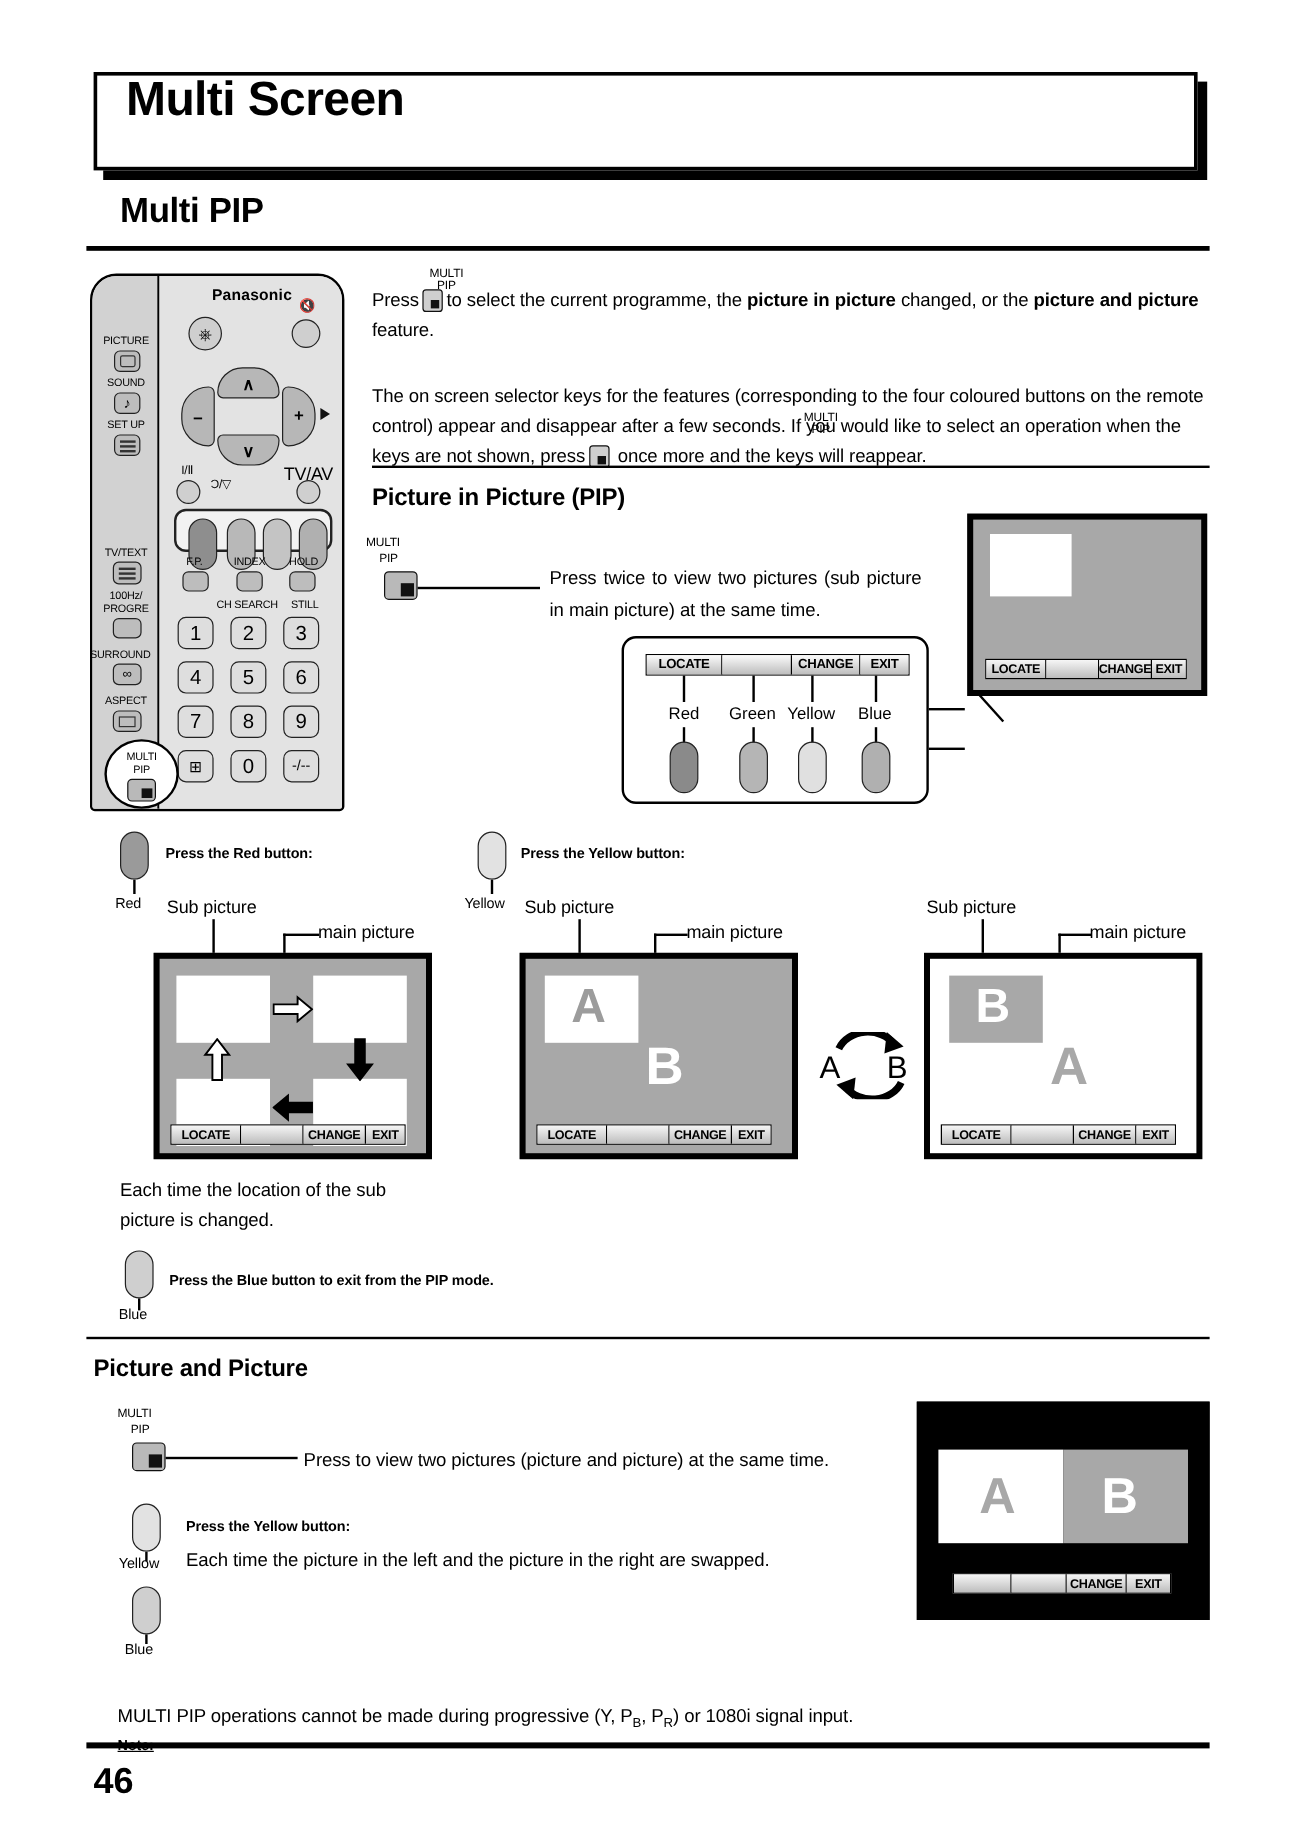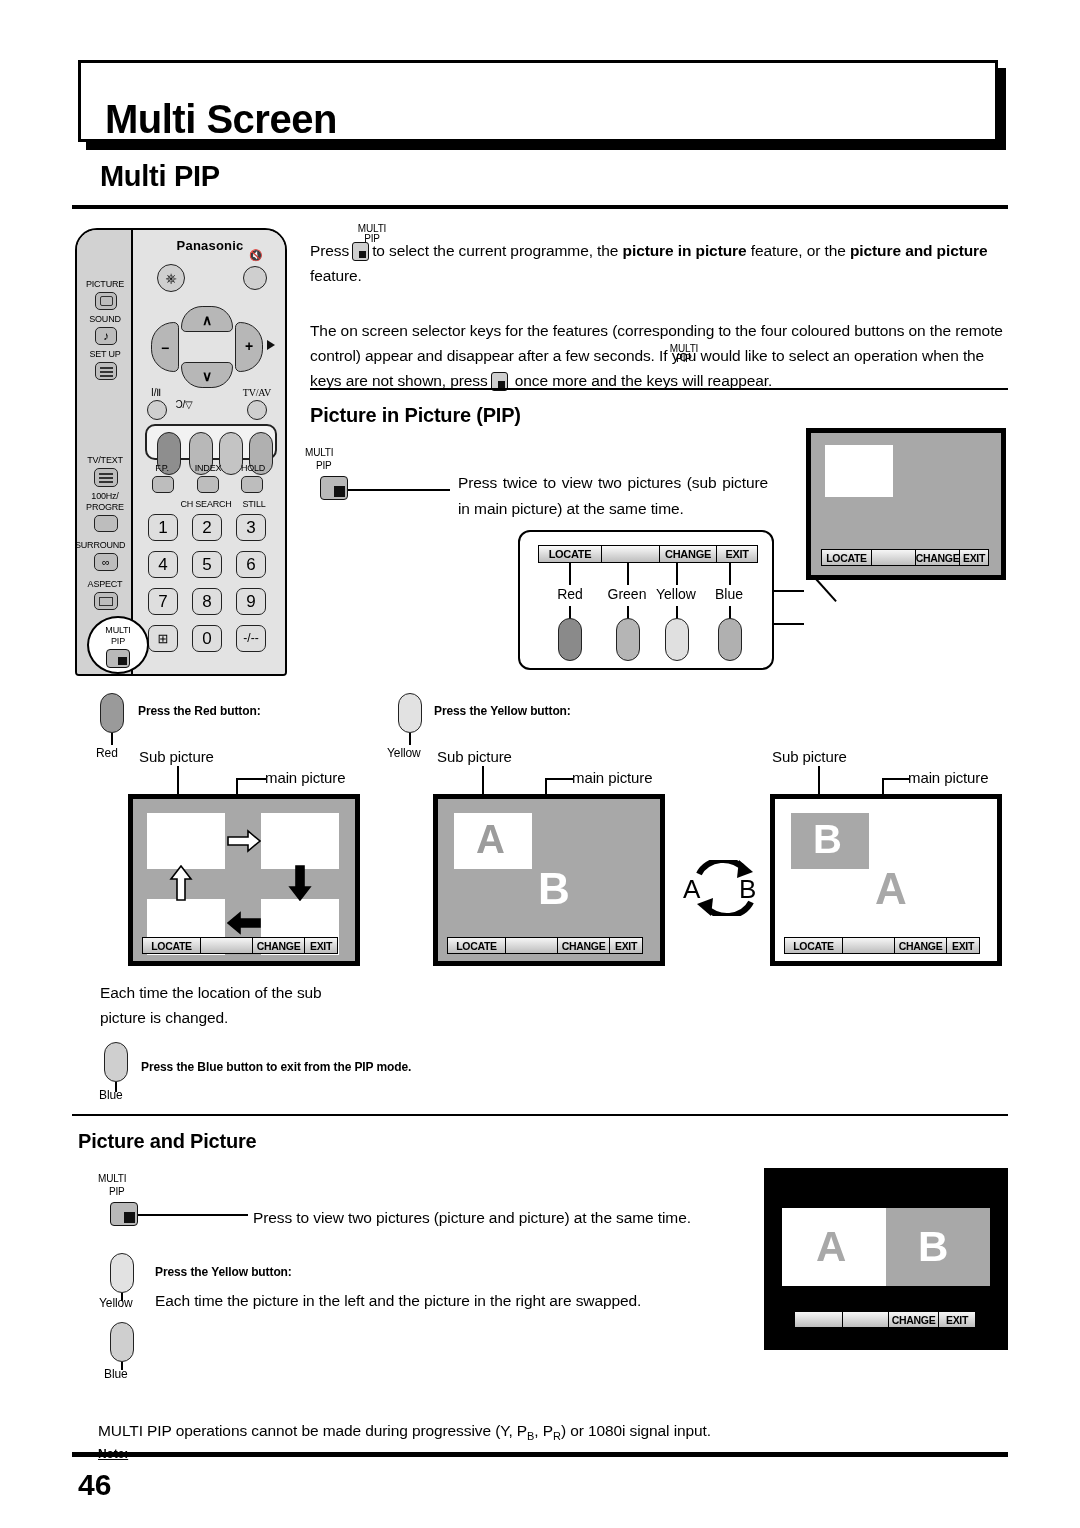--- a/index.html
+++ b/index.html
@@ -15,21 +15,21 @@
   
   .banner-wrap { position: absolute; left: 78px; top: 60px; width: 920px; height: 85px; }
   .banner-shadow {
     position: absolute; left: 8px; top: 8px;
     width: 920px; height: 82px; background: #000;
   }
   .banner {
     position: absolute; left: 0; top: 0;
     width: 920px; height: 82px;
     background: #fff; border: 3px solid #000;
-    display: flex; align-items: flex-end;
+    display: flex; align-items: flex-start;
   }
   .banner-title {
     font-size: 40px; font-weight: bold; letter-spacing: -0.5px;
     padding-left: 24px; line-height: 1;
   }
 
   
   .h-multipip {
     position: absolute; left: 100px; top: 160px;
     font-size: 29px; font-weight: bold; letter-spacing: -0.3px;
@@ -283,21 +283,21 @@
       </div>
       <div class="dpad-seg seg-r">
         <div class="seg-txt" style="top:16px;">+</div>
       </div>
     </div>
     <div style="position:absolute;left:192px;top:112px;width:0;height:0;border-top:5px solid transparent;border-bottom:5px solid transparent;border-left:8px solid #111;"></div>
 
     <div class="lbl" style="left:68px; top:160px; width:26px; font-size:10px;">I/Ⅱ</div>
     <div class="rnd-btn" style="left:72px; top:172px; width:20px; height:20px;"></div>
     <div class="lbl" style="left:92px; top:172px; width:34px; font-size:10px;">Ɔ/▽</div>
-    <div class="lbl" style="left:160px; top:160px; width:44px; font-size:10px;font-family:Liberation Serif, serif;">TV/AV</div>
+    <div class="lbl" style="left:160px; top:160px; width:44px; font-size:15px;">TV/AV</div>
     <div class="rnd-btn" style="left:172px; top:172px; width:20px; height:20px;"></div>
 
     <div class="color-strip">
       <div class="colbtn color-key" style="left:10px; background:#8e8e8e;"></div>
       <div class="colbtn color-key" style="left:42px; background:#b8b8b8;"></div>
       <div class="colbtn color-key" style="left:72px; background:#c4c4c4;"></div>
       <div class="colbtn color-key" style="left:102px; background:#b0b0b0;"></div>
     </div>
 
     <div class="lbl" style="left:70px; top:236px; width:34px;">F.P.</div>
@@ -321,21 +321,21 @@
     <div class="num-btn" style="left:161px; top:360px;">9</div>
     <div class="num-btn" style="left:73px;  top:397px; font-size:13px;">⊞</div>
     <div class="num-btn" style="left:117px; top:397px;">0</div>
     <div class="num-btn" style="left:161px; top:397px; font-size:12px;">-/--</div>
   </div>
 
   <div class="multipip-cap" style="left:352px; top:224px; width:40px;">MULTI</div>
   <div class="multipip-cap" style="left:352px; top:234px; width:40px;">PIP</div>
 
   <div class="para" style="left:310px; top:238px; width:700px;">
-    <span>Press</span><span class="inline-pip"></span><span>to select the current programme, the </span><b>picture in picture</b><span> feature, or the </span><b>picture and picture</b><span> feature.</span>
+    <span>Press</span><span class="inline-pip"></span><span>to select the current programme, the </span><b>picture in picture</b><span> changed, or the </span><b>picture and picture</b><span> feature.</span>
   </div>
 
   <div class="para" style="left:310px; top:318px; width:700px;">
     <span>The on screen selector keys for the features (corresponding to the four coloured buttons on the remote control) appear and disappear after a few seconds. If you would like to select an operation when the keys are not shown, press</span><span class="inline-pip"></span> <span>once more and the keys will reappear.</span>
   </div>
   <div class="multipip-cap" style="left:664px; top:344px; width:40px;">MULTI</div>
   <div class="multipip-cap" style="left:664px; top:354px; width:40px;">PIP</div>
 
   <div class="rule-thin" style="top:388px"></div>
 

